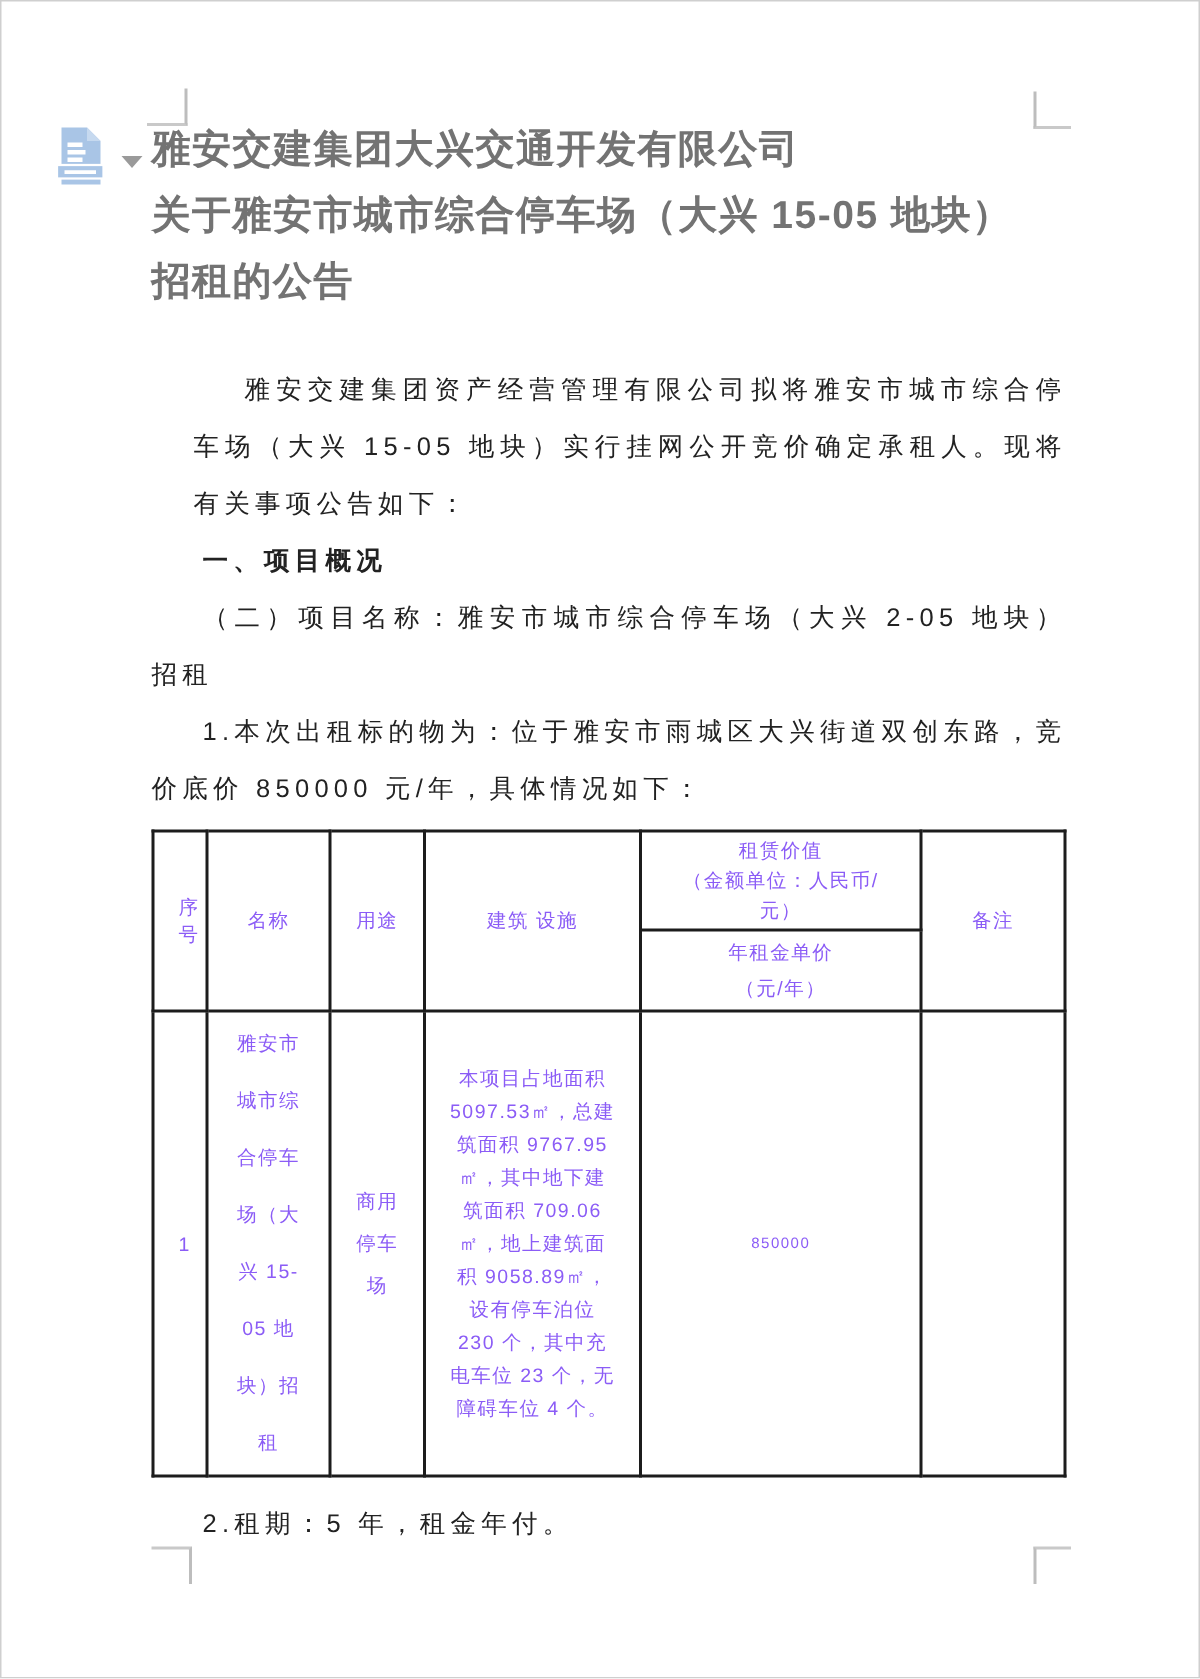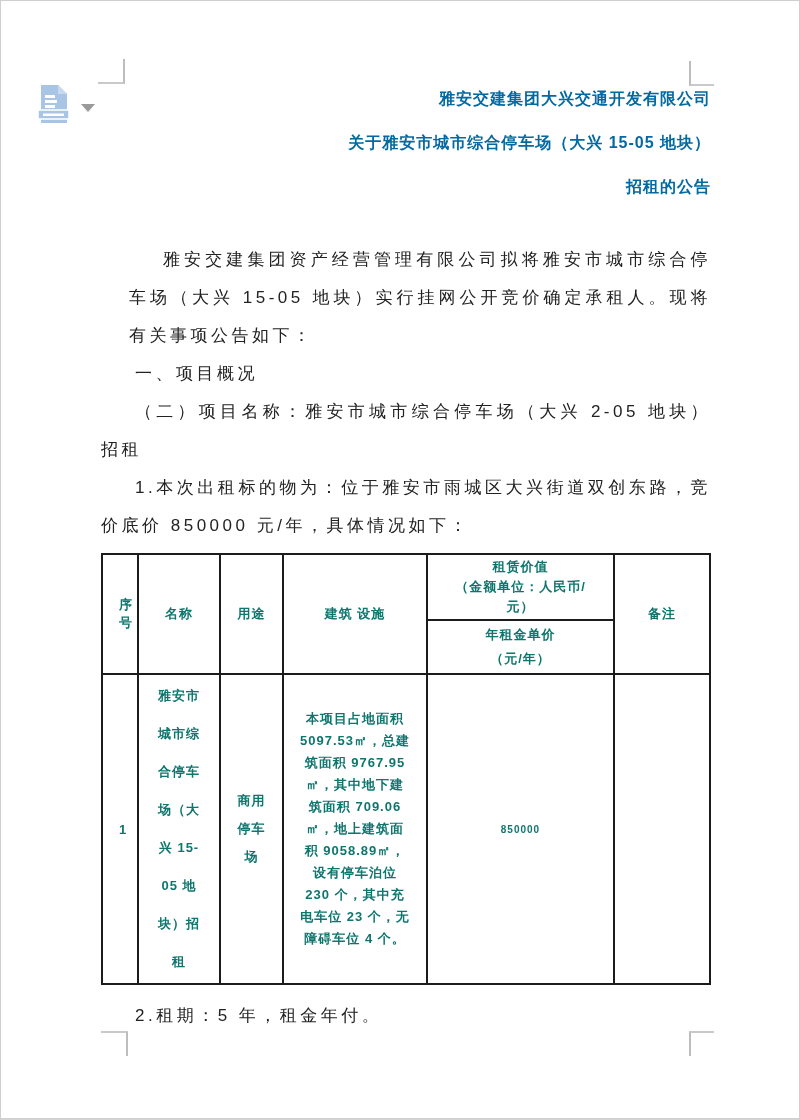--- a/index.html
+++ b/index.html
@@ -46,50 +46,50 @@
   .mark-br { left: 688px; top: 1030px; width: 25px; height: 25px; border-top: 2px solid #c9c9c9;  border-left: 2px solid #bdbdbd; }
 
   
   .content {
     position: absolute;
     left: 100px;
     top: 76px;
     width: 610px;
   }
   .doc-title {
-    font-size: 16px;
+    font-size: 26px;
     font-weight: bold;
-    text-align: right;
+    text-align: left;
     line-height: 44px;
     letter-spacing: 1px;
-    color: #0369a1;
+    color: #737373;
   }
   .para {
     font-size: 17px;
     line-height: 38px;
     letter-spacing: 3.5px;
     text-align: justify;
     color: #222;
   }
   .indent { text-indent: 2em; }
   .intro { margin-top: 32px; margin-left: 28px; }
-  .bold { font-weight: normal; }
+  .bold { font-weight: bold; }
 
   
   table.info {
     border-collapse: collapse;
     width: 608px;
     table-layout: fixed;
     margin-top: 8px;
   }
   table.info th, table.info td {
     border: 2px solid #1c1c1c;
-    font-weight: bold;
+    font-weight: normal;
     font-size: 13px;
-    color: #0f766e;
+    color: #8b5cf6;
     letter-spacing: 1px;
     vertical-align: middle;
     text-align: center;
     padding: 2px 16px;
   }
   tr.hdr-top  { height: 42px; }
   tr.hdr-sub  { height: 50px; }
   tr.body-row { height: 278px; }
   td.facilities {
     text-align: justify;

